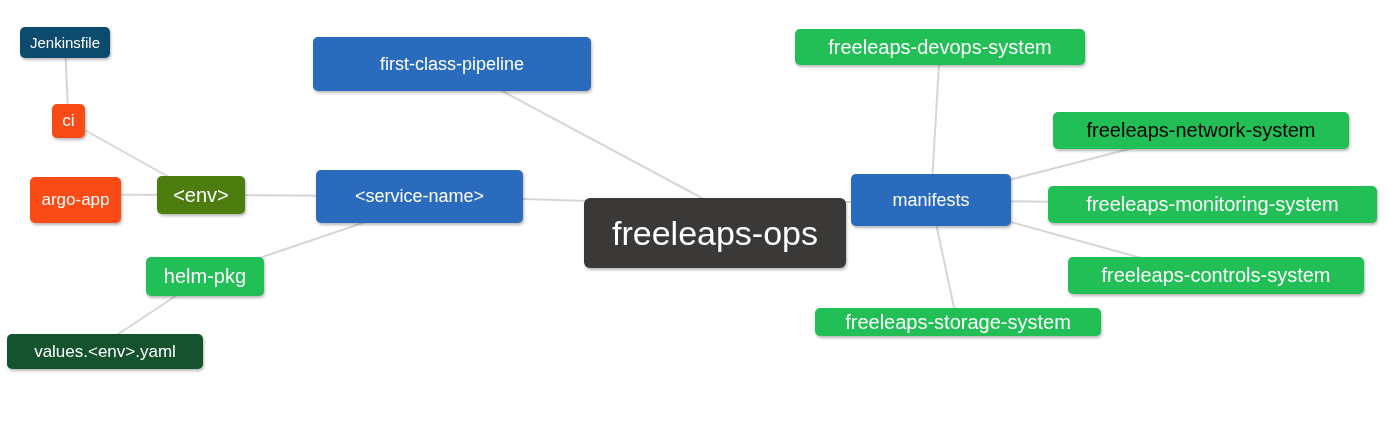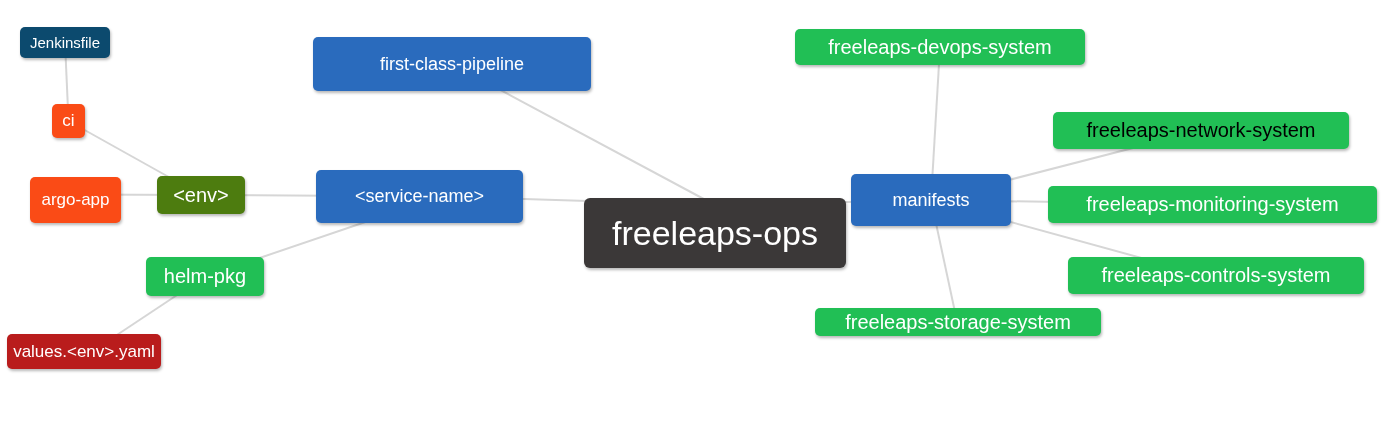--- a/index.html
+++ b/index.html
@@ -57,21 +57,21 @@
     </svg>
   <div id="node-layer">
       <div class="node lvl0" style="left: 584px; top: 170px; width: 262px; height: 70px; background: rgb(59, 56, 56); color: rgb(255, 255, 255);">freeleaps-ops</div>
       <div class="node lvl1" style="left: 313px; top: 37px; width: 278px; height: 54px; background: rgb(42, 107, 189); color: rgb(255, 255, 255);">first-class-pipeline</div>
       <div class="node lvl1" style="left: 316px; top: 170px; width: 207px; height: 53px; background: rgb(42, 107, 189); color: rgb(255, 255, 255);">&lt;service-name&gt;</div>
       <div class="node lvl1" style="left: 851px; top: 174px; width: 160px; height: 52px; background: rgb(42, 107, 189); color: rgb(255, 255, 255);">manifests</div>
       <div class="node lvl2" style="left: 157px; top: 176px; width: 88px; height: 38px; background: #4d7c0f; color: rgb(255, 255, 255);">&lt;env&gt;</div>
       <div class="node lvl2" style="left: 146px; top: 257px; width: 118px; height: 39px; background: rgb(33, 191, 85); color: rgb(255, 255, 255); text-align: right;">helm-pkg</div>
       <div class="node lvl3" style="left: 52px; top: 104px; width: 33px; height: 34px; background: rgb(250, 75, 22); color: rgb(255, 255, 255);">ci</div>
       <div class="node lvl3" style="left: 30px; top: 177px; width: 91px; height: 46px; background: rgb(250, 75, 22); color: rgb(255, 255, 255);">argo-app</div>
-      <div class="node lvl3" style="left: 7px; top: 334px; width: 154px; height: 35px; background: #b91c1c; color: rgb(255, 255, 255);">values.&lt;env&gt;.yaml</div>
+      <div class="node lvl3" style="left: 7px; top: 334px; width: 196px; height: 35px; background: #14532d; color: rgb(255, 255, 255);">values.&lt;env&gt;.yaml</div>
       <div class="node lvl4" style="left: 20px; top: 27px; width: 90px; height: 31px; background: #0c4a6e; color: rgb(255, 255, 255);">Jenkinsfile</div>
       <div class="node lvl2" style="left: 795px; top: 29px; width: 290px; height: 36px; background: rgb(33, 191, 85); color: rgb(255, 255, 255);">freeleaps-devops-system</div>
       <div class="node lvl2" style="left: 1053px; top: 112px; width: 296px; height: 37px; background: rgb(33, 191, 85); color: #000000;">freeleaps-network-system</div>
       <div class="node lvl2" style="left: 1048px; top: 186px; width: 329px; height: 37px; background: rgb(33, 191, 85); color: rgb(255, 255, 255);">freeleaps-monitoring-system</div>
       <div class="node lvl2" style="left: 1057px; top: 257px; width: 296px; height: 37px; background: rgb(33, 191, 85); color: rgb(255, 255, 255); margin-left: 11px;">freeleaps-controls-system</div>
       <div class="node lvl2" style="left: 815px; top: 308px; width: 286px; height: 28px; background: rgb(33, 191, 85); color: rgb(255, 255, 255);">freeleaps-storage-system</div>
     </div>
 </div>
 
 </body></html>

